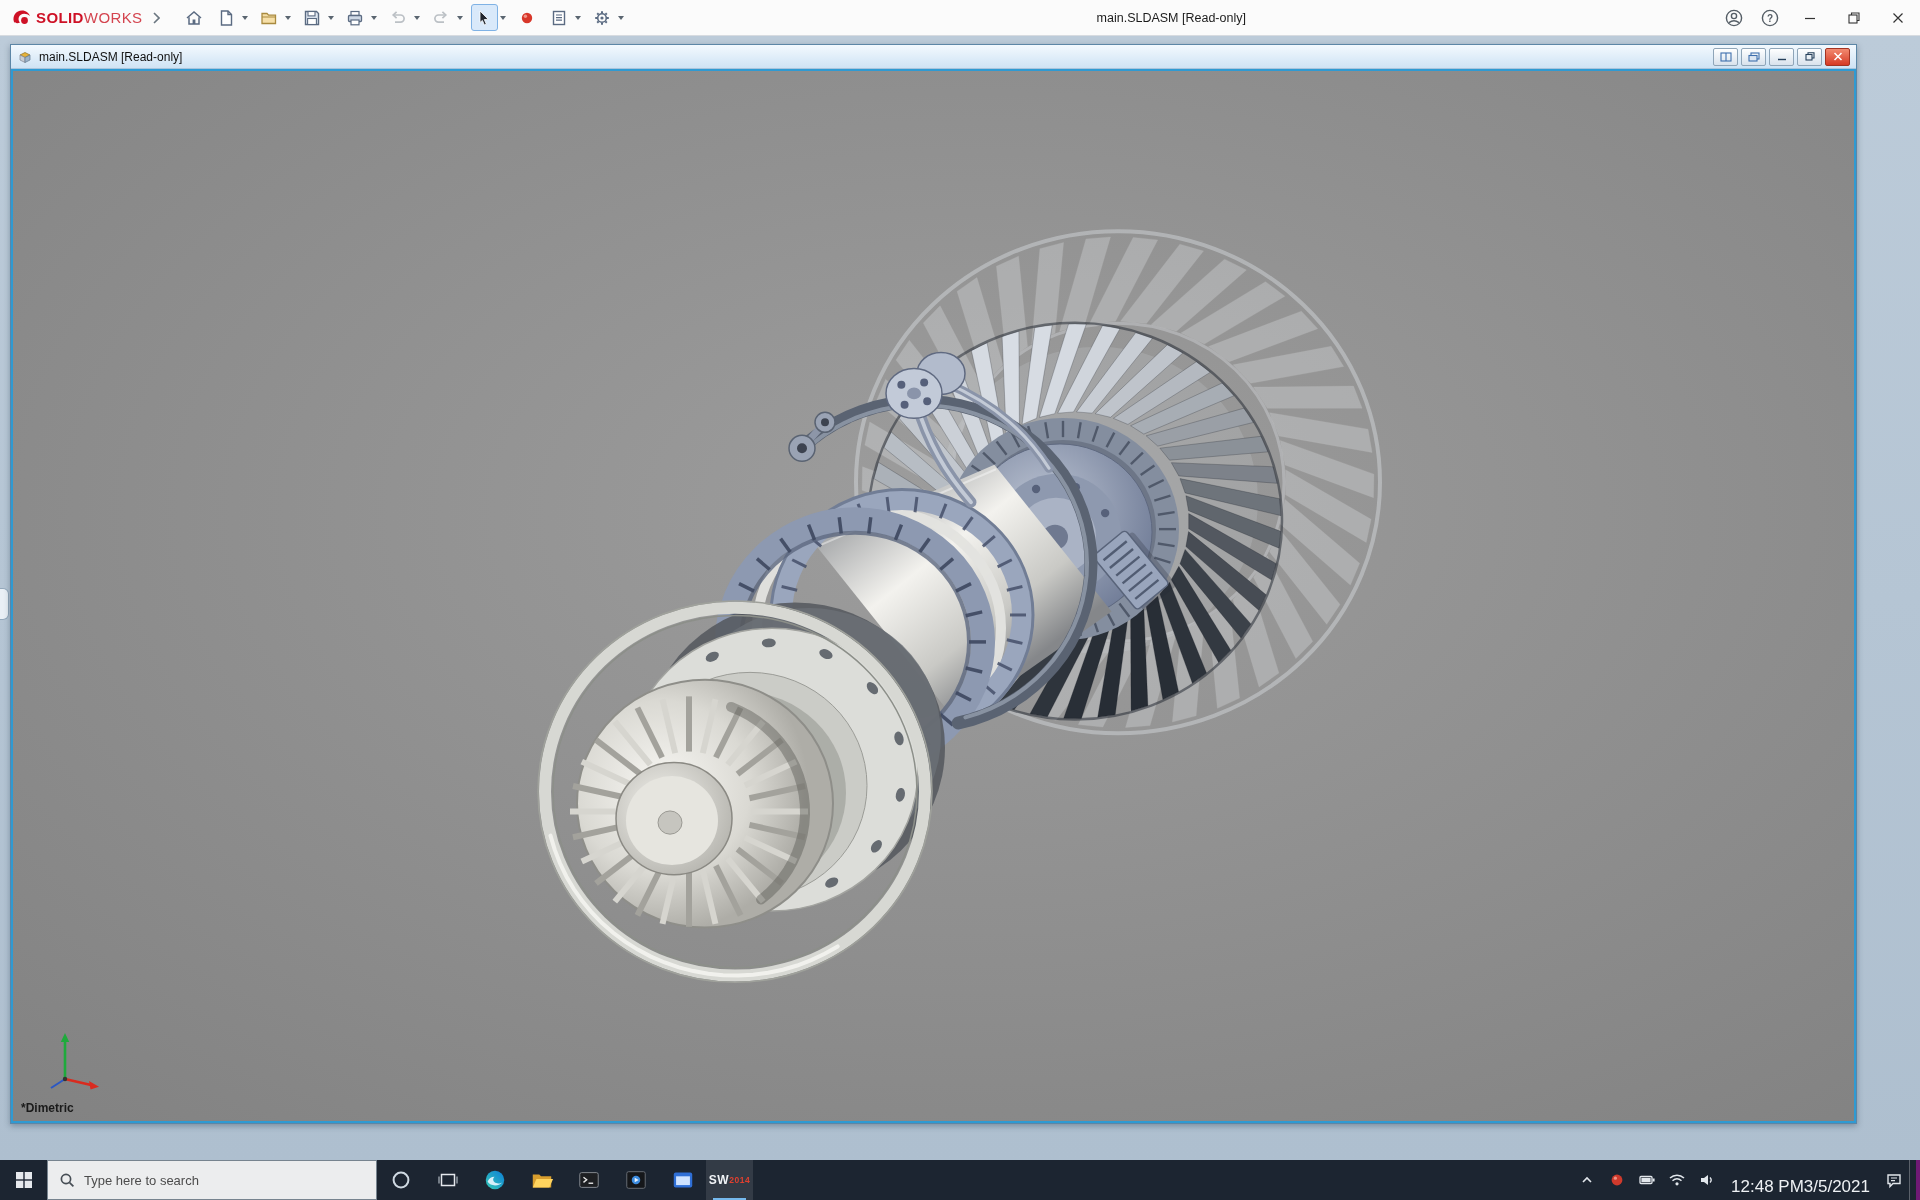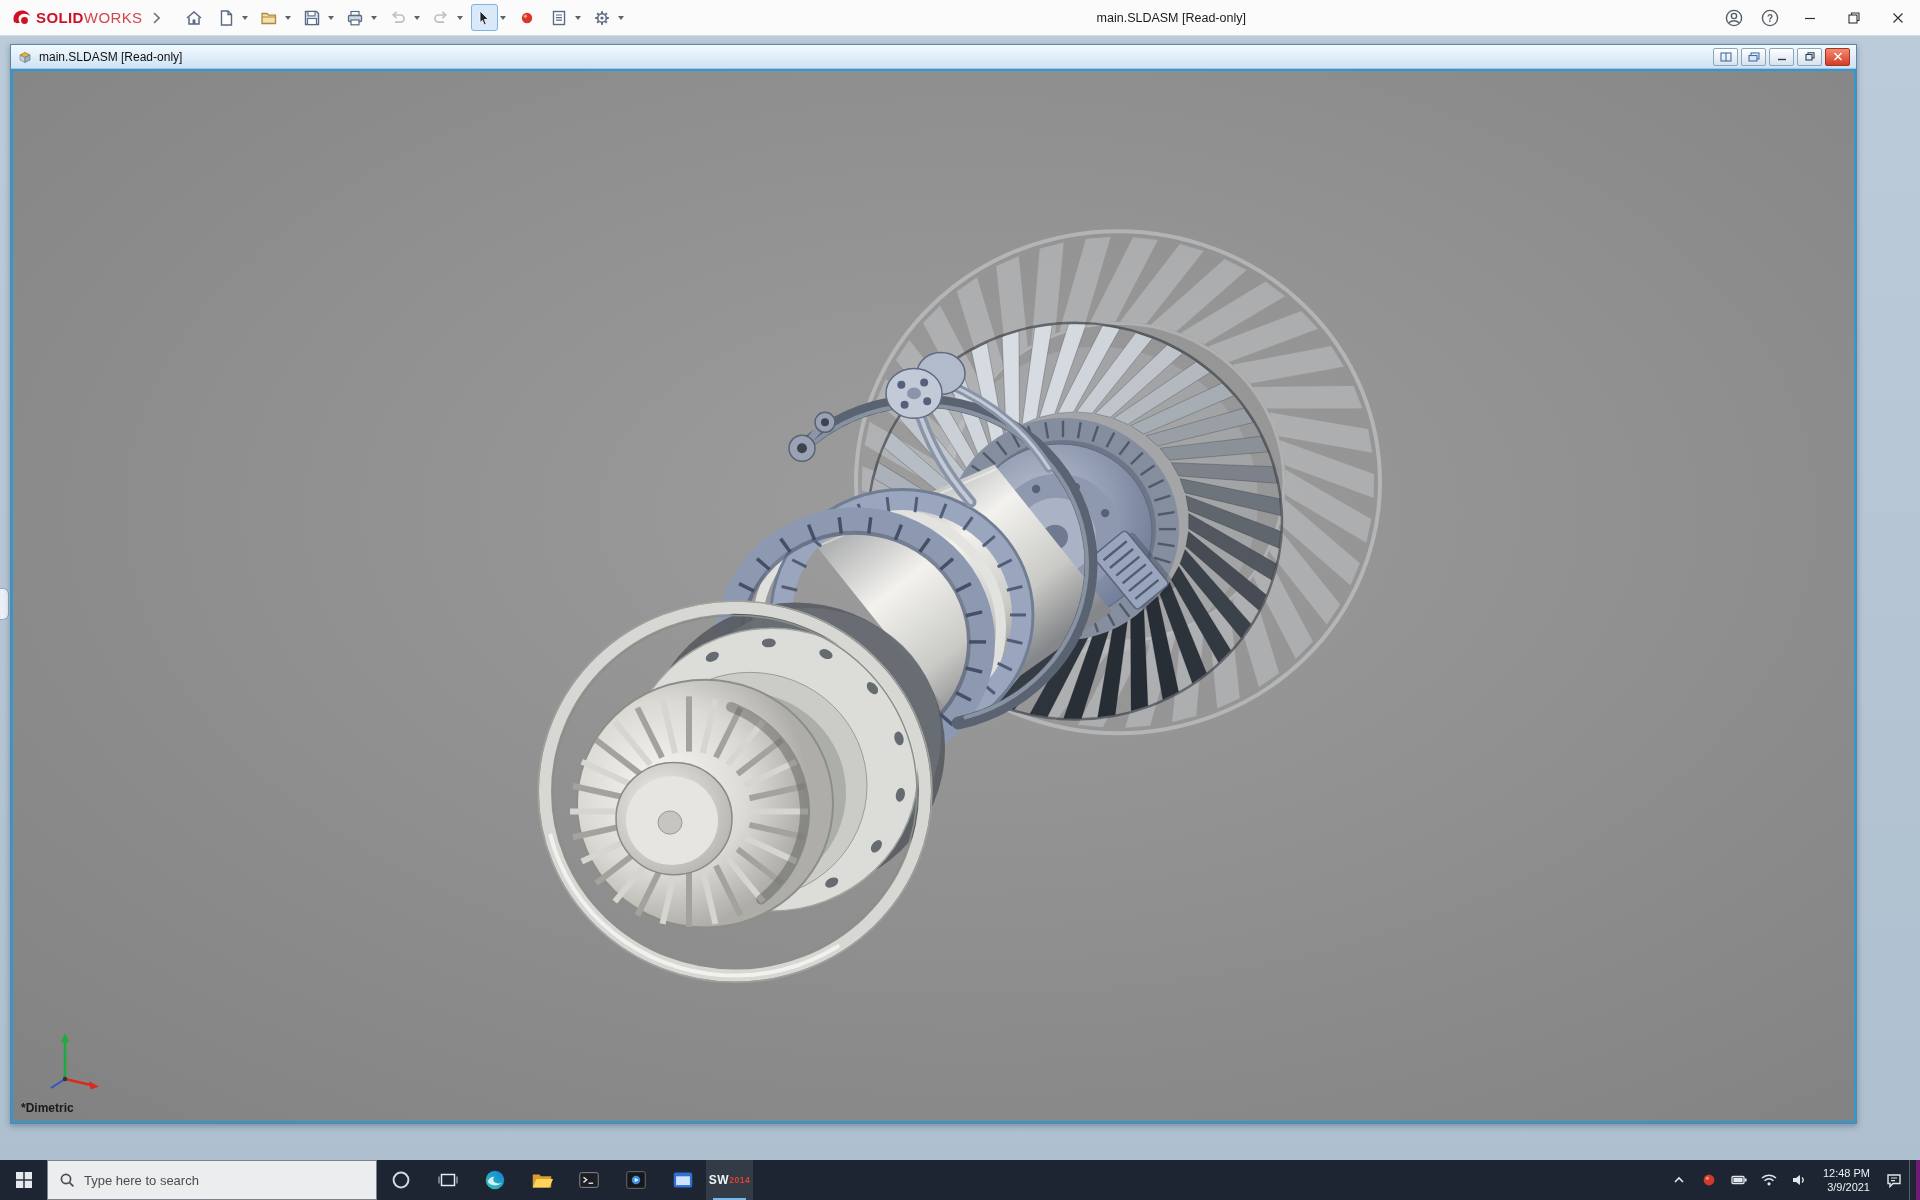--- a/index.html
+++ b/index.html
@@ -40,21 +40,21 @@
   
   .taskbar{position:absolute;left:0;right:4px;bottom:0;height:40px;background:#1c2531;display:flex;align-items:stretch;z-index:40;}
   .tb-item{width:47px;display:flex;align-items:center;justify-content:center;background:none;border:none;cursor:pointer;position:relative;}
   .tb-item.active{background:rgba(255,255,255,.10);}
   .tb-item.active::after{content:"";position:absolute;left:7px;right:7px;bottom:0;height:2px;background:#76b9ed;}
   .searchbox{width:330px;background:#ecedee;border:1px solid #77848f;display:flex;align-items:center;gap:9px;padding:0 11px;}
   .searchbox input{flex:1;border:none;background:transparent;font-size:13px;color:#222;outline:none;font-family:"Liberation Sans",sans-serif;}
   .searchbox input::placeholder{color:#4c4c4c;opacity:1;}
   .tray{margin-left:auto;display:flex;align-items:stretch;}
   .tray-btn{width:30px;display:flex;align-items:center;justify-content:center;background:none;border:none;cursor:pointer;}
-  .clock{display:flex;flex-direction:column;align-items:flex-end;justify-content:center;color:#eef1f4;font-size:11px;line-height:14px;padding:0 9px;background:none;border:none;cursor:pointer;}
+  .clock{display:flex;flex-direction:row;align-items:flex-end;justify-content:center;color:#eef1f4;font-size:17px;line-height:14px;padding:6px 9px;background:none;border:none;cursor:pointer;}
   .showdesktop{width:7px;border:none;border-left:1px solid rgba(255,255,255,.28);background:none;cursor:pointer;}
   .sw-badge{display:flex;flex-direction:row;align-items:center;line-height:11px;}
   .sw-badge .l1{color:#f0f3f6;font-weight:bold;font-size:12px;letter-spacing:.5px;}
   .sw-badge .l2{color:#e0402f;font-size:8.5px;font-weight:bold;letter-spacing:.5px;}
 </style>
 </head>
 <body>
 
 <div class="screen">
 
@@ -686,21 +686,21 @@
           </svg>
       </button>
       <button class="tray-btn">
         <svg width="18" height="18" viewBox="0 0 18 18">
             <polygon points="3,7 6,7 10,4 10,14 6,11 3,11" fill="#e2e7ec"></polygon>
             <path d="M12 6.5 C13.6 8,13.6 10,12 11.5" fill="none" stroke="#e2e7ec" stroke-width="1.4"></path>
           </svg>
       </button>
       <button class="clock">
         <span>12:48 PM</span>
-        <span>3/9/2021</span>
+        <span>3/5/2021</span>
       </button>
       <button class="tray-btn">
         <svg width="18" height="18" viewBox="0 0 18 18">
             <path d="M3 4 H15 V12.5 H8 L5 15.5 V12.5 H3 Z" fill="none" stroke="#e2e7ec" stroke-width="1.4"></path>
             <path d="M6 7 H12 M6 9.6 H10" stroke="#e2e7ec" stroke-width="1.2"></path>
           </svg>
       </button>
       <button class="showdesktop"></button>
     </div>
   </footer>

